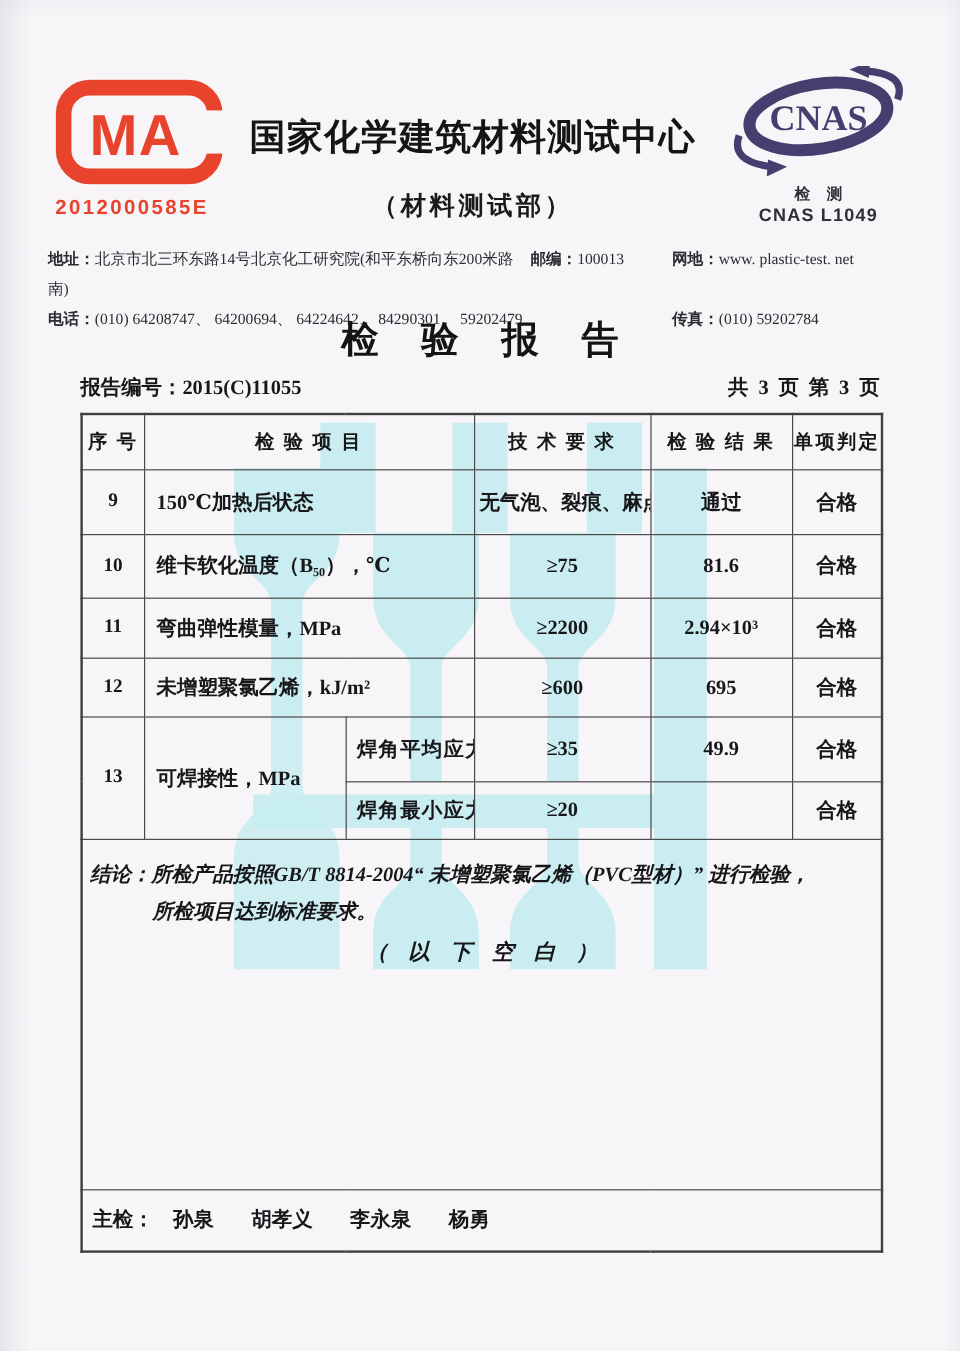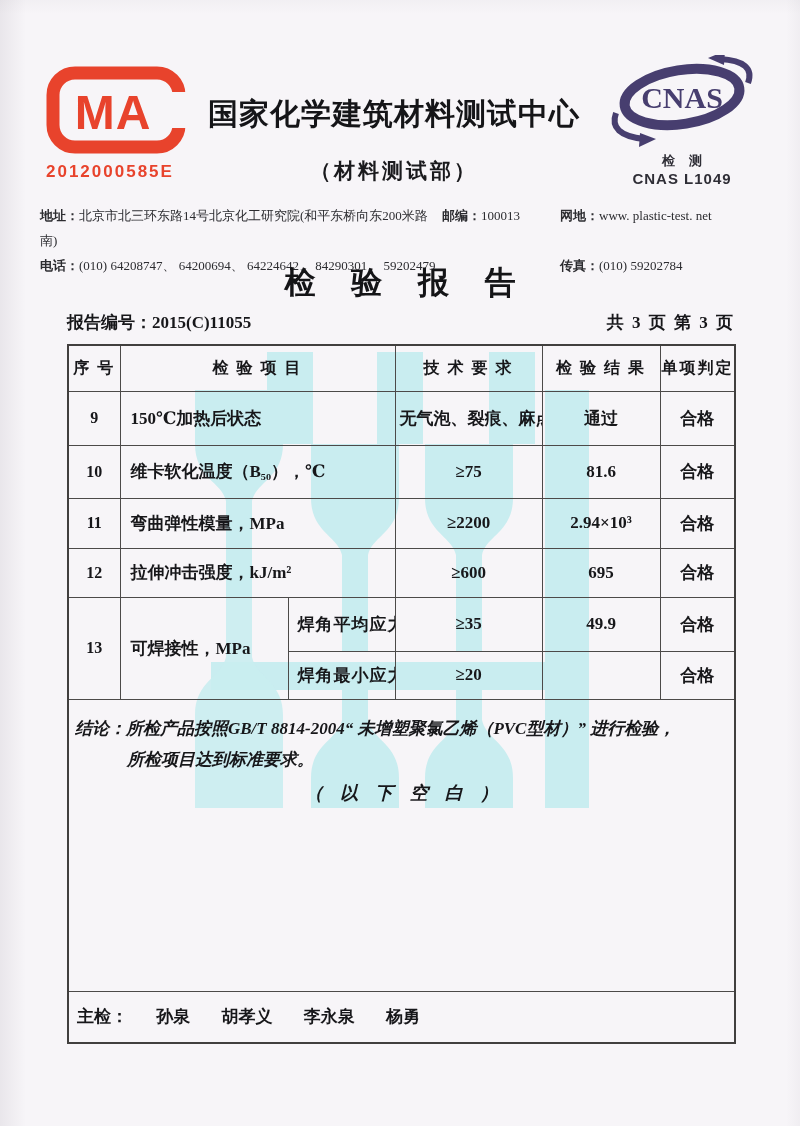--- a/index.html
+++ b/index.html
@@ -67,21 +67,21 @@
   .tr-footer{height:52px;}
   td.no{text-align:center;font-size:16px;}
   td.item{text-align:left;padding-left:10px;font-size:17px;}
   td.sub{text-align:left;padding-left:9px;font-size:17px;letter-spacing:1px;}
   td.reqL{text-align:left;padding-left:4px;font-size:17px;}
   td.ctr{text-align:center;font-size:17px;}
   td.concl{vertical-align:top;text-align:left;padding:13px 6px 0 6px;font-size:17px;line-height:31px;white-space:normal;font-style:italic;}
   .concl-line2{margin-left:52px;}
   .blank-note{margin-top:3px;text-align:center;letter-spacing:17px;text-indent:17px;font-size:18px;}
   td.insp{vertical-align:middle;text-align:left;padding-left:8px;font-size:17px;}
-  .insp-label{margin-right:24px;}
+  .insp-label{margin-right:12px;}
   .insp-name{margin-right:27px;}
 </style>
 </head>
 <body>
 
 <div class="page">
 
   <div class="cma-block">
     <svg width="140" height="88" viewBox="0 0 140 88">
       <rect x="7" y="7" width="126" height="74" rx="22" fill="none" stroke="#e8432c" stroke-width="13"></rect>
@@ -190,21 +190,21 @@
       <tr class="tr-11">
         <td class="no">11</td>
         <td class="item" colspan="2">弯曲弹性模量，MPa</td>
         <td class="ctr">≥2200</td>
         <td class="ctr">2.94×10³</td>
         <td class="ctr">合格</td>
       </tr>
 
       <tr class="tr-12">
         <td class="no">12</td>
-        <td class="item" colspan="2">拉伸冲击强度，kJ/m²</td>
+        <td class="item" colspan="2">未增塑聚氯乙烯，kJ/m²</td>
         <td class="ctr">≥600</td>
         <td class="ctr">695</td>
         <td class="ctr">合格</td>
       </tr>
 
       <tr class="tr-13a">
         <td class="no" rowspan="2">13</td>
         <td class="item" rowspan="2">可焊接性，MPa</td>
         <td class="sub">焊角平均应力</td>
         <td class="ctr">≥35</td>

